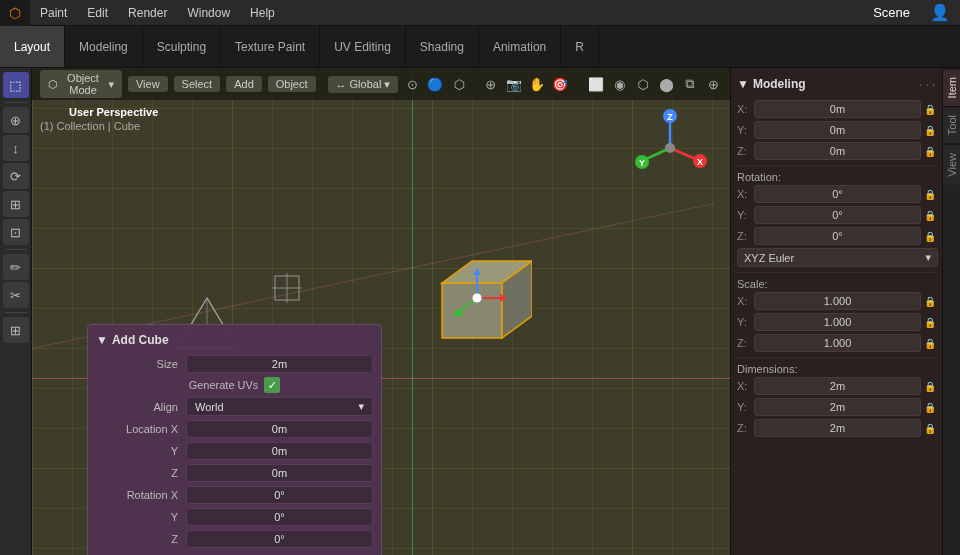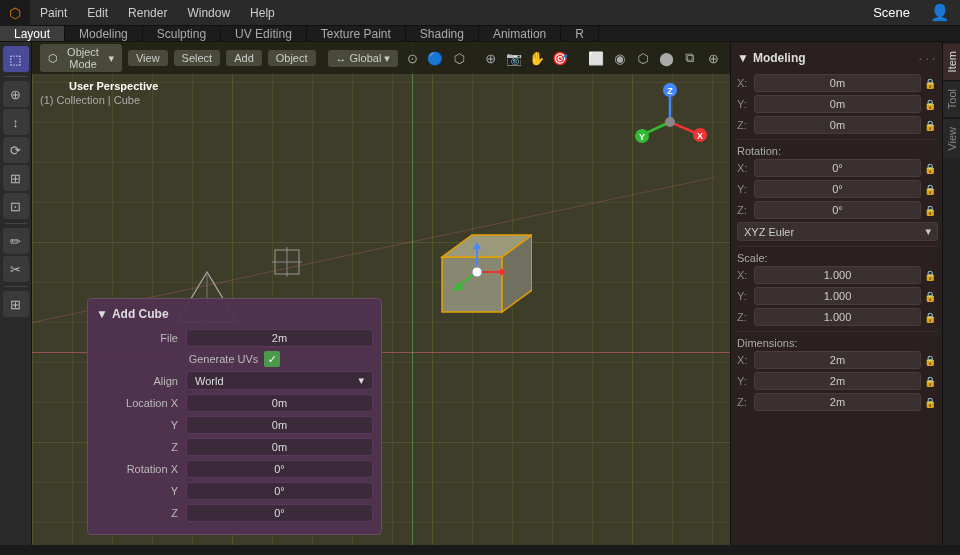--- a/index.html
+++ b/index.html
@@ -20,21 +20,21 @@
       font-size: 14px; color: #e57f00;
     }
     .menu-item {
       padding: 0 10px; height: 100%;
       display: flex; align-items: center;
       color: #ccc; font-size: 12px; cursor: pointer;
     }
 
     
     #workspace-tabs {
-      height: 16px;
+      height: 42px;
       background: #1c1c1c;
       display: flex;
       align-items: stretch;
       border-bottom: 1px solid #111;
     }
     .ws-tab {
       padding: 0 14px;
       display: flex; align-items: center;
       color: #aaa; font-size: 12px; cursor: pointer;
       border-right: 1px solid #111;
@@ -381,22 +381,22 @@
   <div class="menu-item">Help</div>
   <div style="flex:1"></div>
   <div class="menu-item" style="color:#fff;font-size:13px;">Scene</div>
   <div class="menu-item" style="font-size:16px;">👤</div>
 </div>
 
 <div id="workspace-tabs">
   <div class="ws-tab active">Layout</div>
   <div class="ws-tab">Modeling</div>
   <div class="ws-tab">Sculpting</div>
+  <div class="ws-tab">Texture Paint</div>
   <div class="ws-tab">UV Editing</div>
-  <div class="ws-tab">Texture Paint</div>
   <div class="ws-tab">Shading</div>
   <div class="ws-tab">Animation</div>
   <div class="ws-tab">R</div>
   <div style="flex:1; background:#1c1c1c;"></div>
 </div>
 
 <div id="main-area">
 
   <div id="left-toolbar">
     <div class="tool-btn active">⬚</div>
@@ -508,21 +508,21 @@
         <polygon points="31,74 36,65 42,72" fill="#33bb33"></polygon>
       </svg>
     </div>
 
     <div id="add-cube-panel">
       <div id="add-cube-header">
         <span>▼</span>
         <span>Add Cube</span>
       </div>
       <div class="panel-row">
-        <div class="panel-label">File</div>
+        <div class="panel-label">Size</div>
         <div class="panel-input">2m</div>
       </div>
       <div class="panel-row-check">
         <span class="panel-check-label">Generate UVs</span>
         <div class="panel-checkbox">✓</div>
       </div>
       <div class="panel-row">
         <div class="panel-label">Align</div>
         <div class="panel-dropdown">
           <span>World</span>

